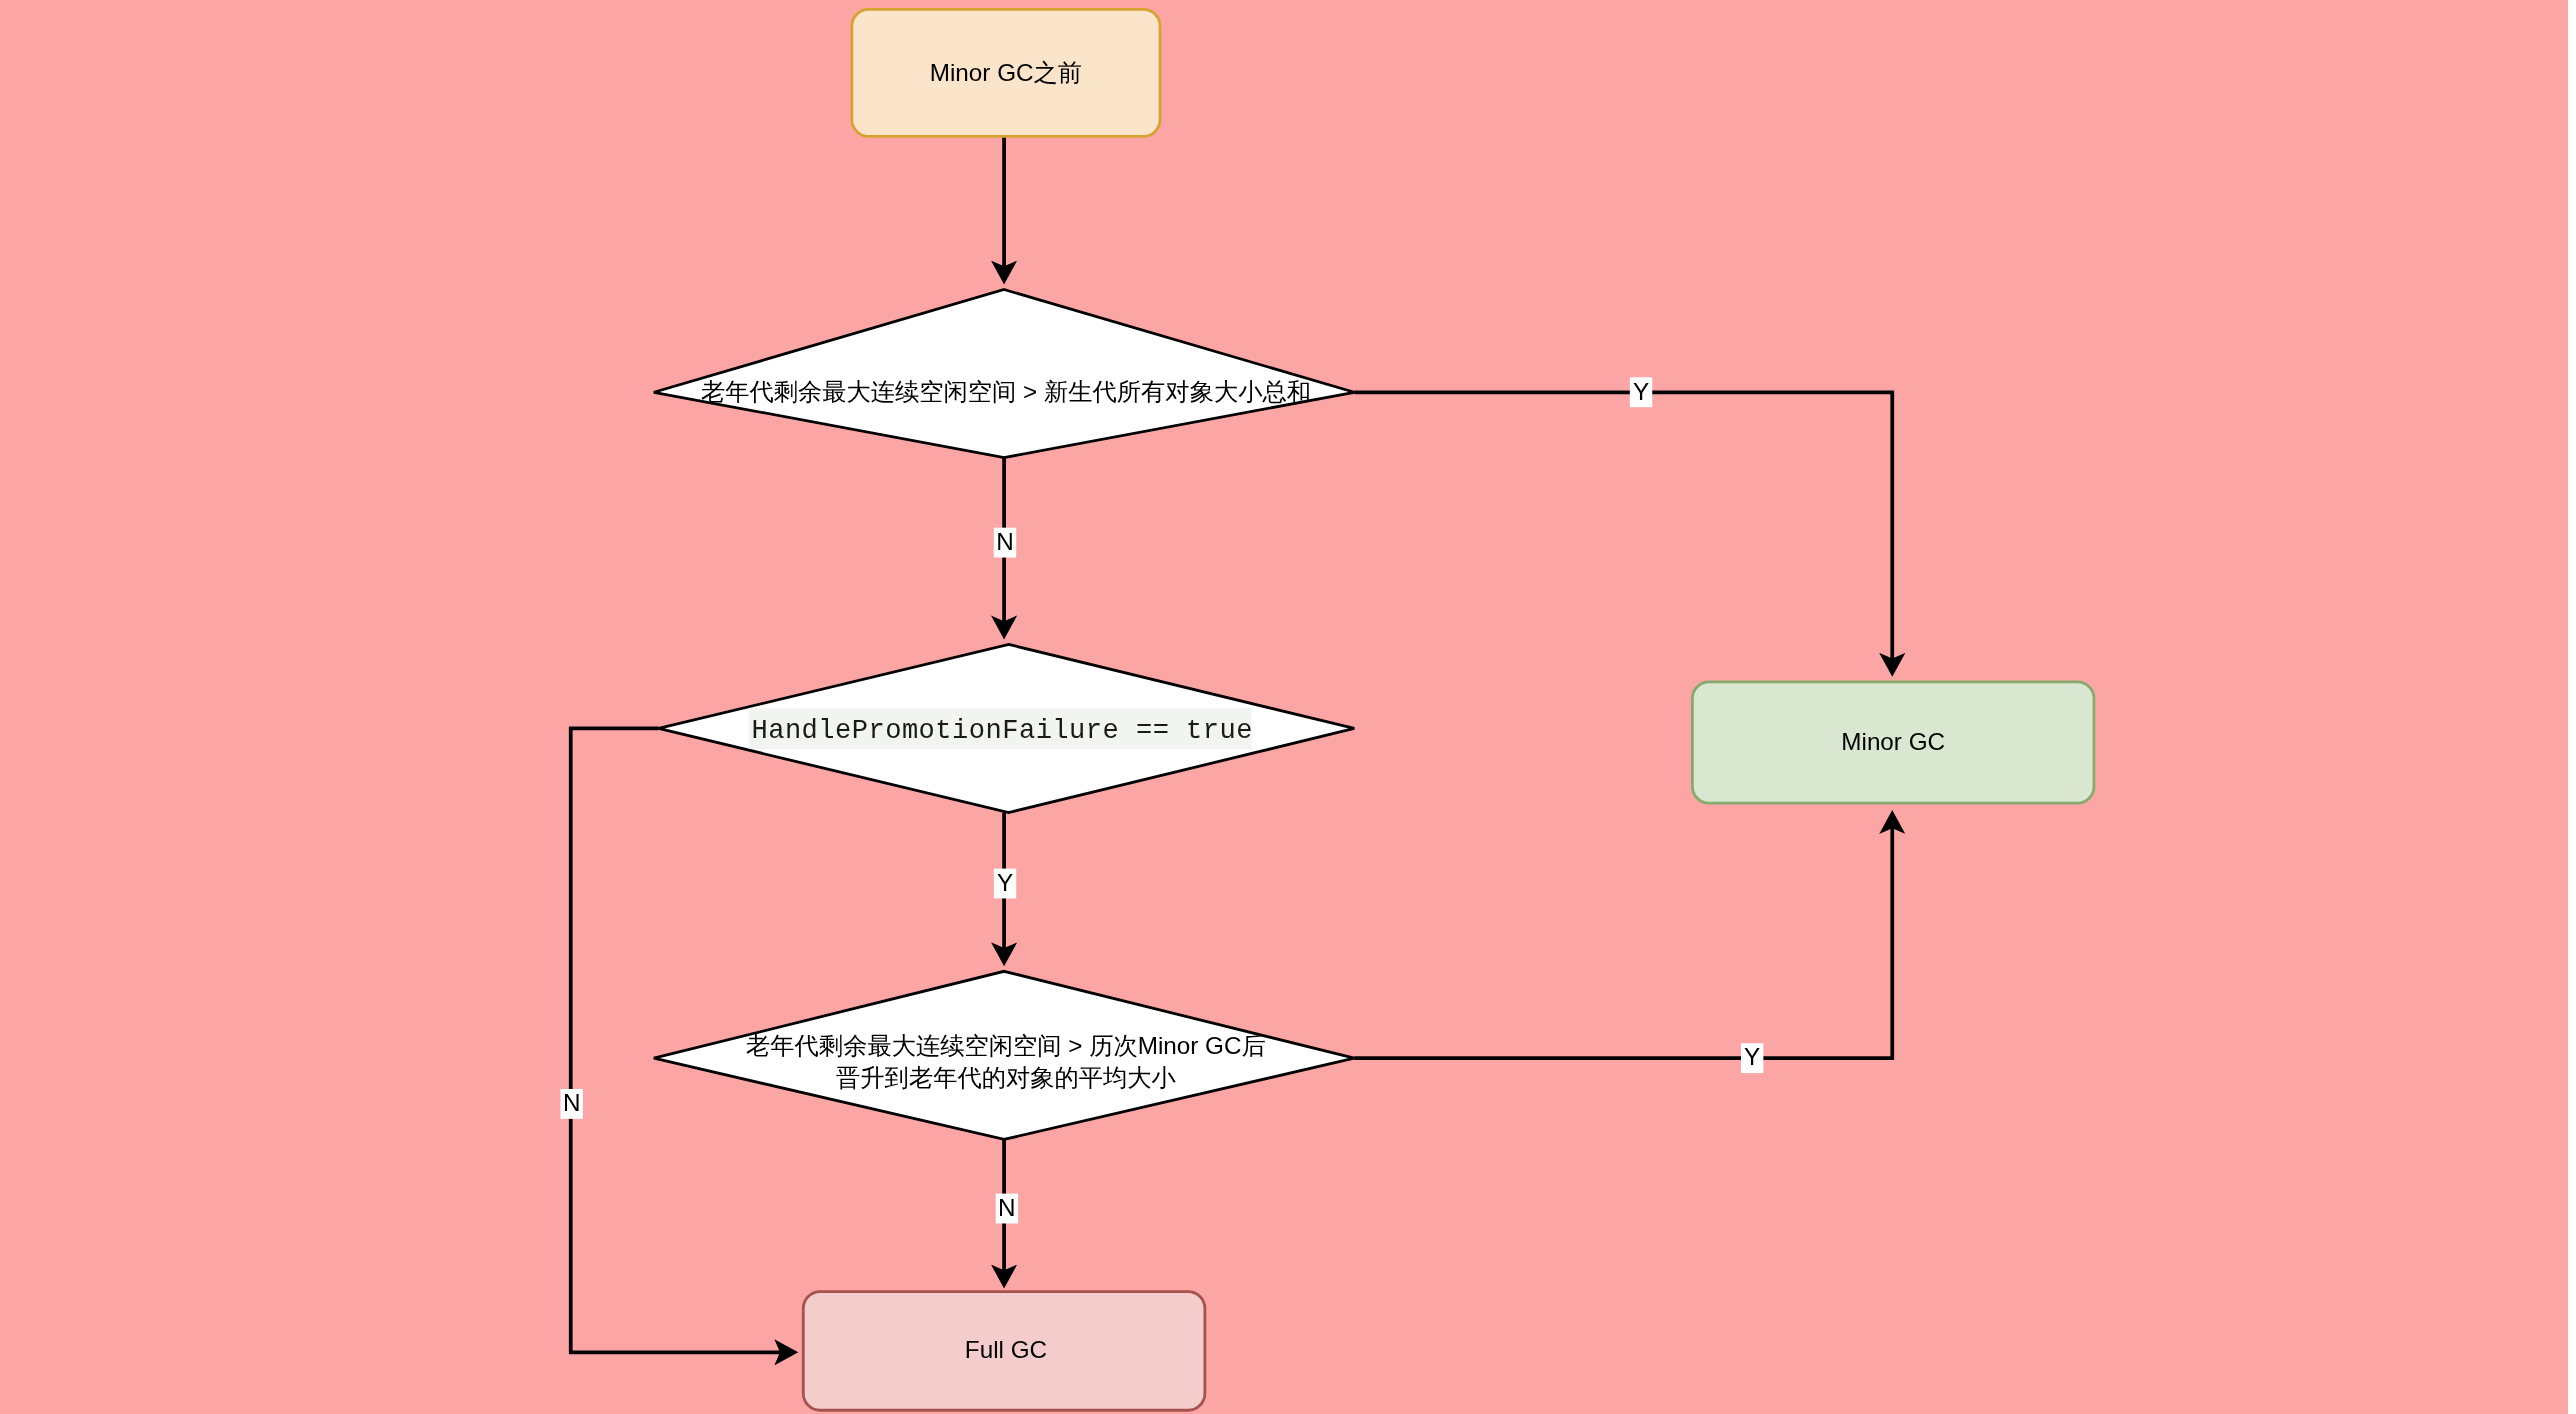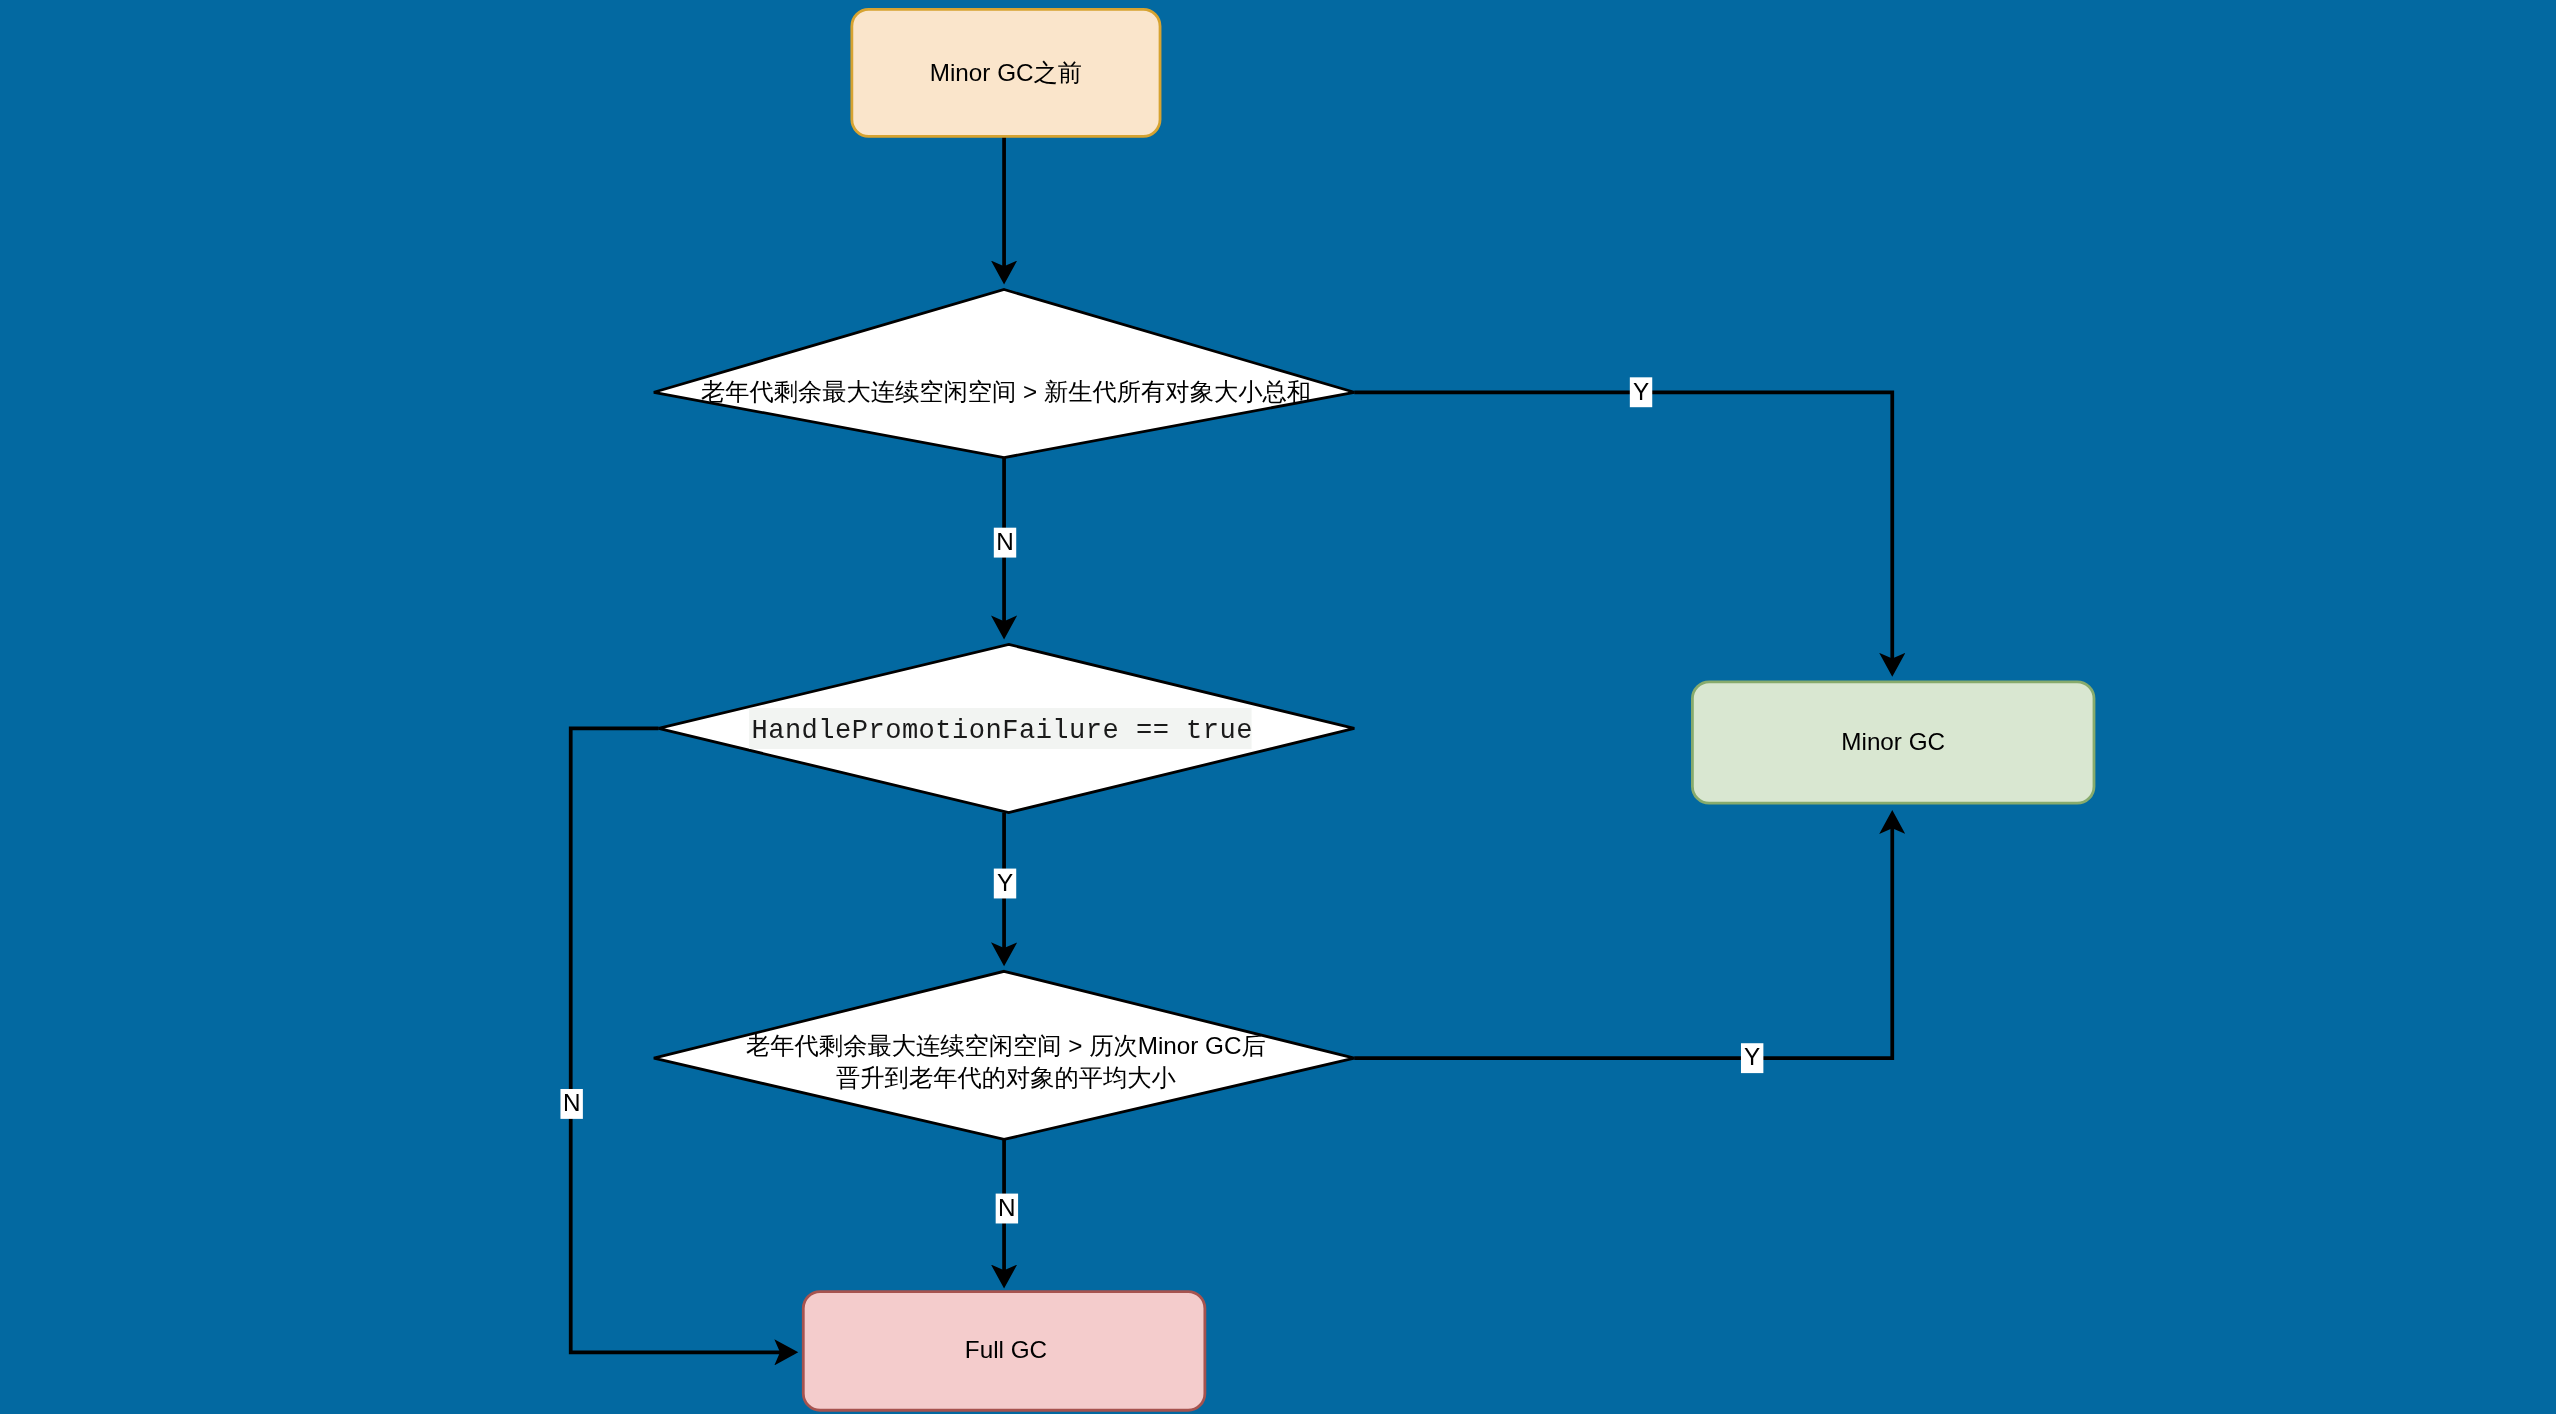--- a/index.html
+++ b/index.html
@@ -7,22 +7,23 @@
     padding: 0;
     background: #ffffff;
   }
   body {
     font-family: "Liberation Sans", sans-serif;
   }
   #canvas {
     position: relative;
     width: 2556px;
     height: 1414px;
-    background: #0369a1;
+    background: #fca5a5;
     overflow: hidden;
+    padding-left: 12px;
   }
   svg#flow {
     position: absolute;
     top: 0;
     left: 0;
     width: 2576px;
     height: 1414px;
   }
   .node-shape {
     stroke-width: 3;

